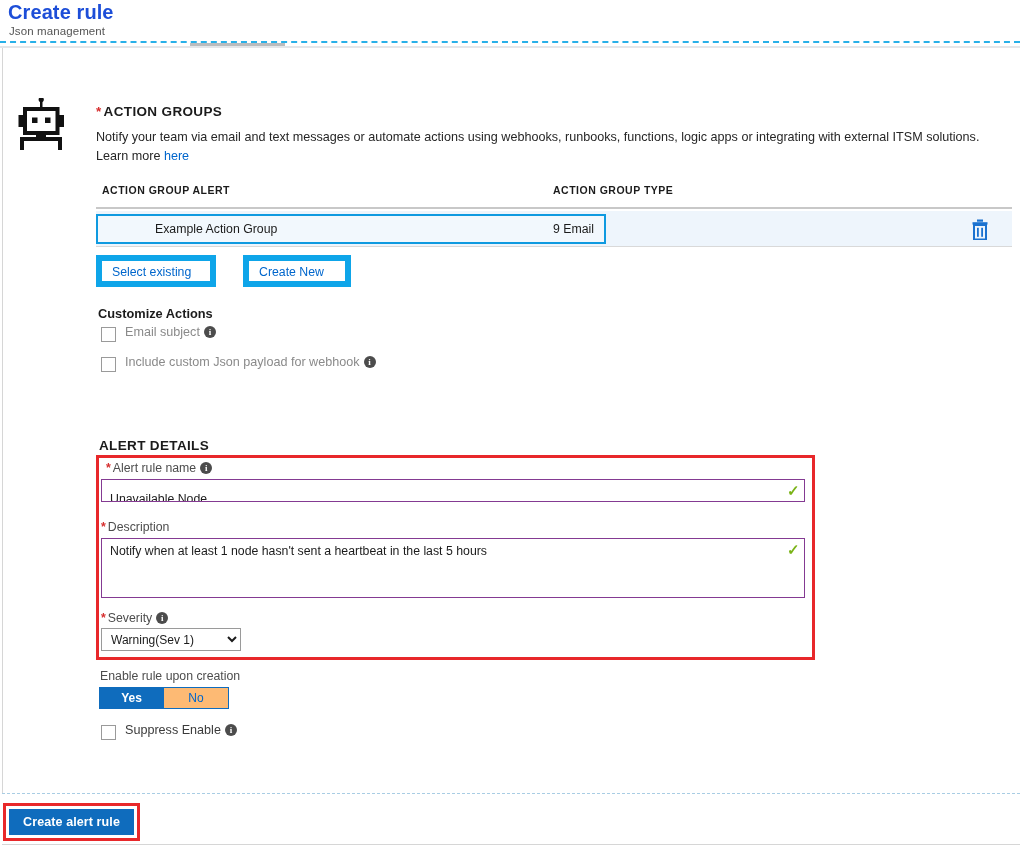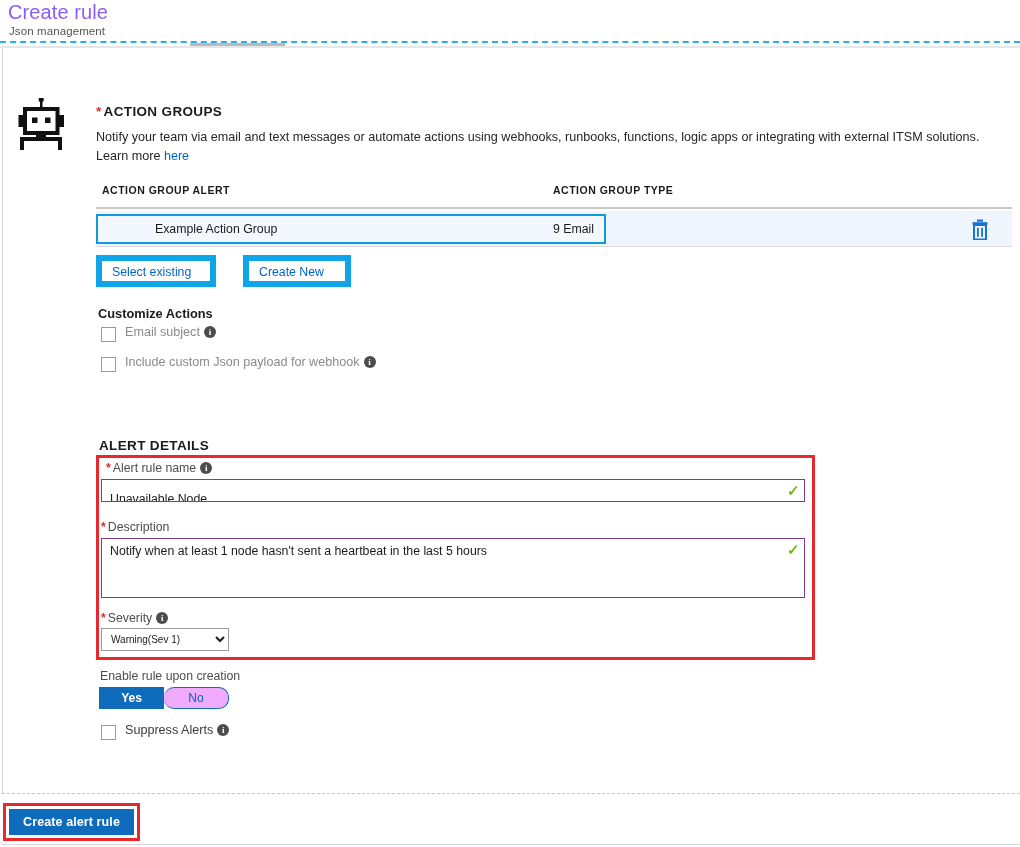--- a/index.html
+++ b/index.html
@@ -11,21 +11,21 @@
   }
   body { width: 1020px; height: 847px; position: relative; overflow: hidden; }
 
   
   .blade-header {
     position: absolute; left: 0; top: 0; width: 1020px; height: 42px;
     background: #ffffff;
   }
   .blade-title {
     position: absolute; left: 8px; top: 1px;
-    font-size: 20px; font-weight: 400; color: #8b5cf6; letter-spacing: 0.1px;
+    font-size: 20px; font-weight: 700; color: #1d4ed8; letter-spacing: 0.1px;
   }
   .blade-subtitle {
     position: absolute; left: 9px; top: 25px;
     font-size: 11.5px; color: #555; letter-spacing: 0.1px;
   }
 
   
   .dashed-top {
     position: absolute; left: 0; top: 41px; width: 1020px; height: 0;
     border-top: 2px dashed #27b0e8;
@@ -160,36 +160,36 @@
     padding: 4px 26px 4px 8px; resize: none; line-height: 16px;
   }
   .valid-check {
     position: absolute; color: #7ab317; font-size: 15px; font-weight: bold;
     pointer-events: none;
   }
   #check-name { left: 787px; top: 482px; }
   #check-desc { left: 787px; top: 541px; }
 
   #severity-select {
-    position: absolute; left: 101px; top: 628px; width: 128px; height: 23px;
+    position: absolute; left: 101px; top: 628px; width: 140px; height: 23px;
     border: 1px solid #9a9a9a; background: #ffffff;
-    font-family: "Liberation Sans", sans-serif; font-size: 10px;
+    font-family: "Liberation Sans", sans-serif; font-size: 12px;
     color: #1b1b1b; padding-left: 5px; cursor: pointer;
   }
 
   #enable-rule-label {
     position: absolute; left: 100px; top: 669px; font-size: 12.3px; color: #4d4d4d;
   }
   .toggle { position: absolute; left: 99px; top: 687px; height: 22px; display: flex; }
   .toggle-opt {
     width: 65px; height: 22px; line-height: 20px; text-align: center;
     font-size: 12px; cursor: pointer; border: 1px solid #0f6cbd;
   }
   .toggle-opt.on  { background: #0f6cbd; color: #ffffff; font-weight: bold; border-color: #0f6cbd; }
-  .toggle-opt.off { background: #f0abfc; color: #0066cc; border-left: none; border-radius: 10px; }
+  .toggle-opt.off { background: #fdba74; color: #0066cc; border-left: none; }
 
   #cb-suppress-alerts { left: 101px; top: 725px; }
   #cb-suppress-alerts .cb-label { color: #3b3b3b; }
 
   
   .footer-dashed {
     position: absolute; left: 2px; top: 793px; width: 1018px; height: 0;
     border-top: 1px dashed #a9cde4;
   }
   .footer {
@@ -300,19 +300,19 @@
 <select id="severity-select"><option value="Critical(Sev 0)">Critical(Sev 0)</option><option value="Warning(Sev 1)" selected="">Warning(Sev 1)</option><option value="Informational(Sev 2)">Informational(Sev 2)</option><option value="Verbose(Sev 3)">Verbose(Sev 3)</option><option value="Verbose(Sev 4)">Verbose(Sev 4)</option></select>
 
 <div id="enable-rule-label">Enable rule upon creation</div>
 <div class="toggle">
   <div class="toggle-opt on">Yes</div>
   <div class="toggle-opt off">No</div>
 </div>
 
 <div class="cb-row" id="cb-suppress-alerts">
   <span class="cb-box"></span>
-  <span class="cb-label"><span>Suppress Alerts</span><span class="info-icon">i</span></span>
+  <span class="cb-label"><span>Suppress Enable</span><span class="info-icon">i</span></span>
 </div>
 
 <div class="footer-dashed"></div>
 <div class="footer"></div>
 <div class="footer-red-outline"></div>
 <button id="create-alert-rule-button">Create alert rule</button>
 
 </body></html>

